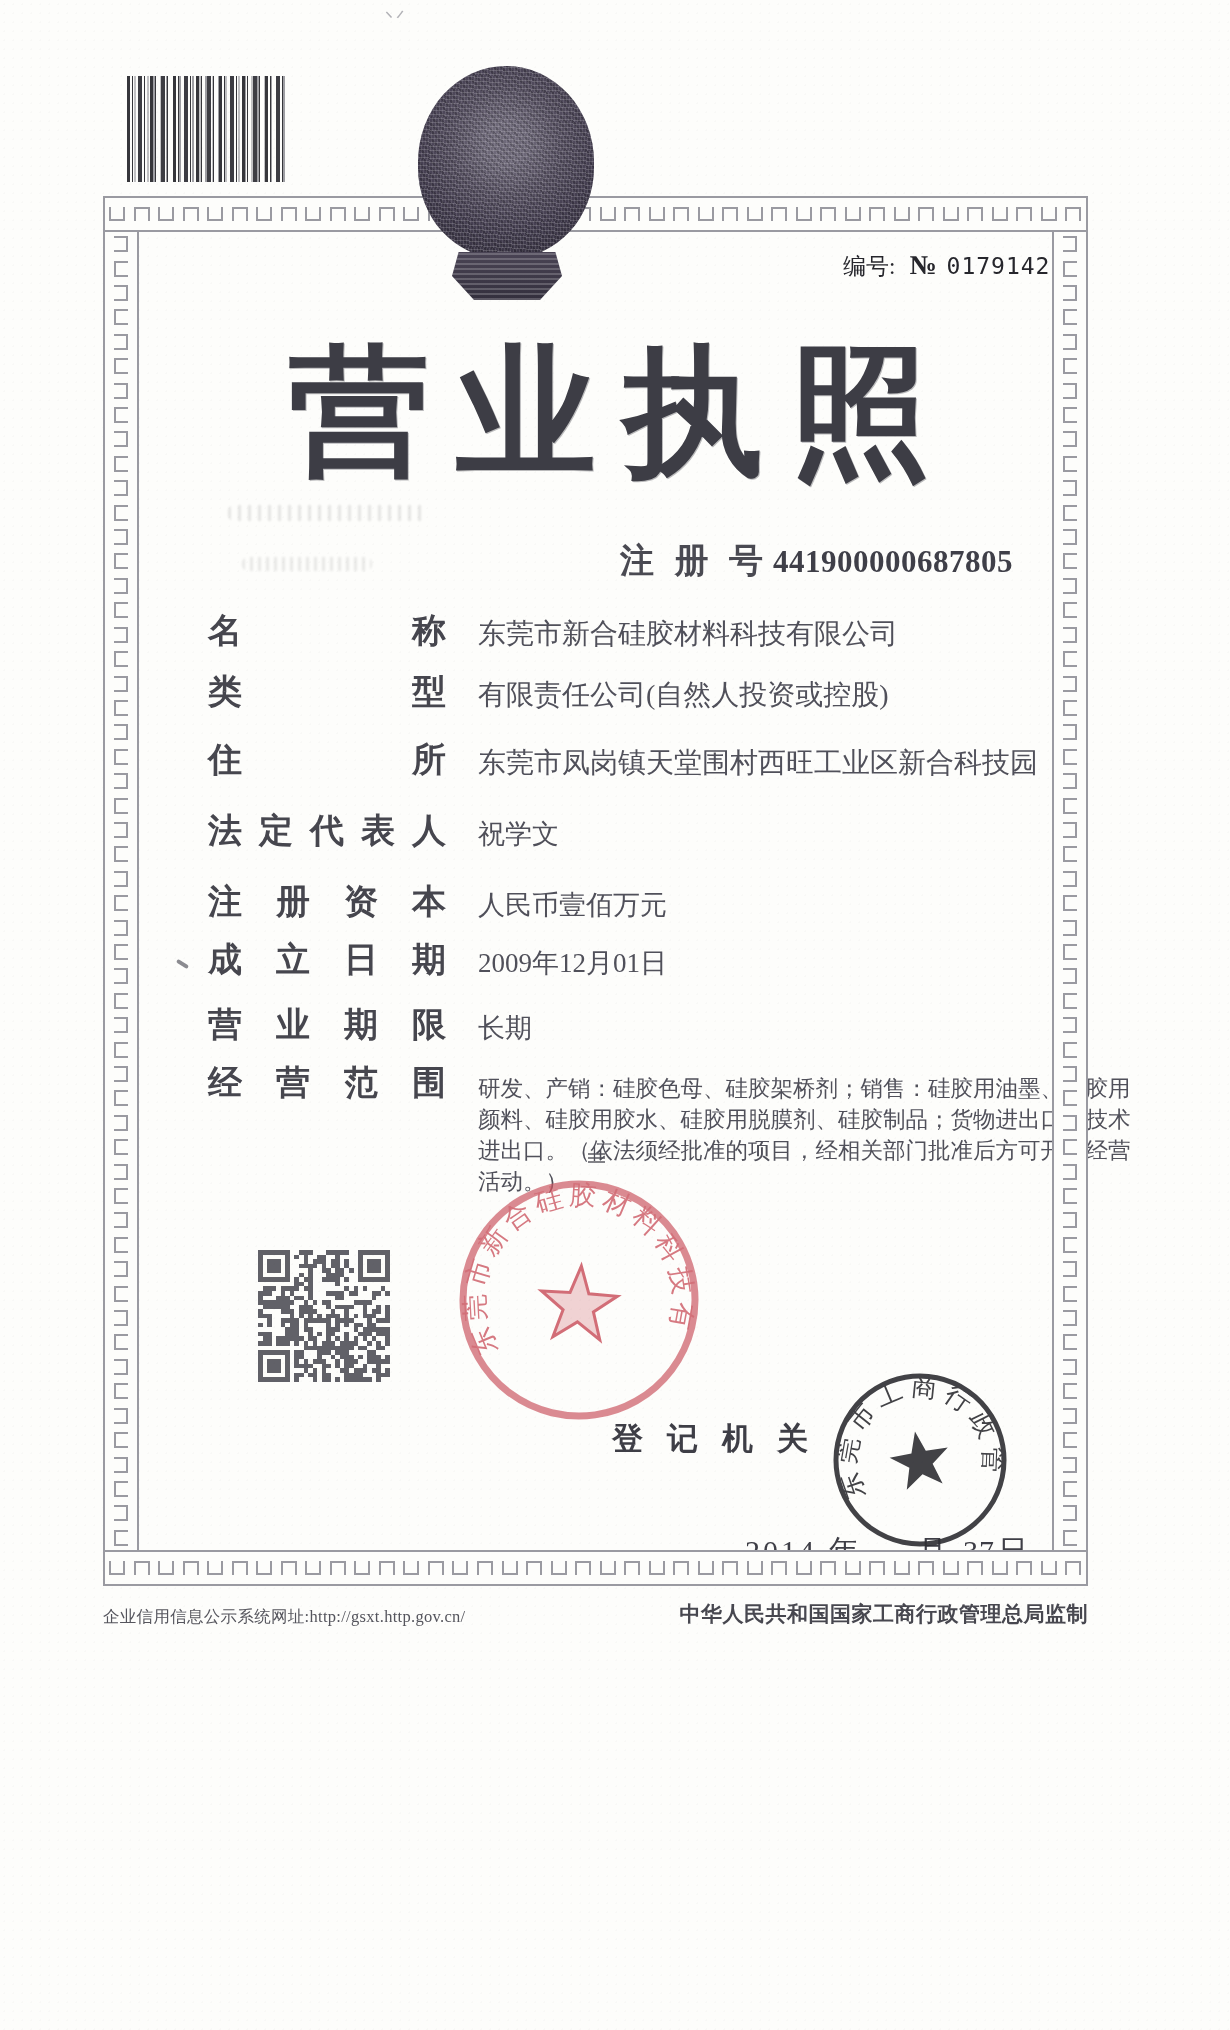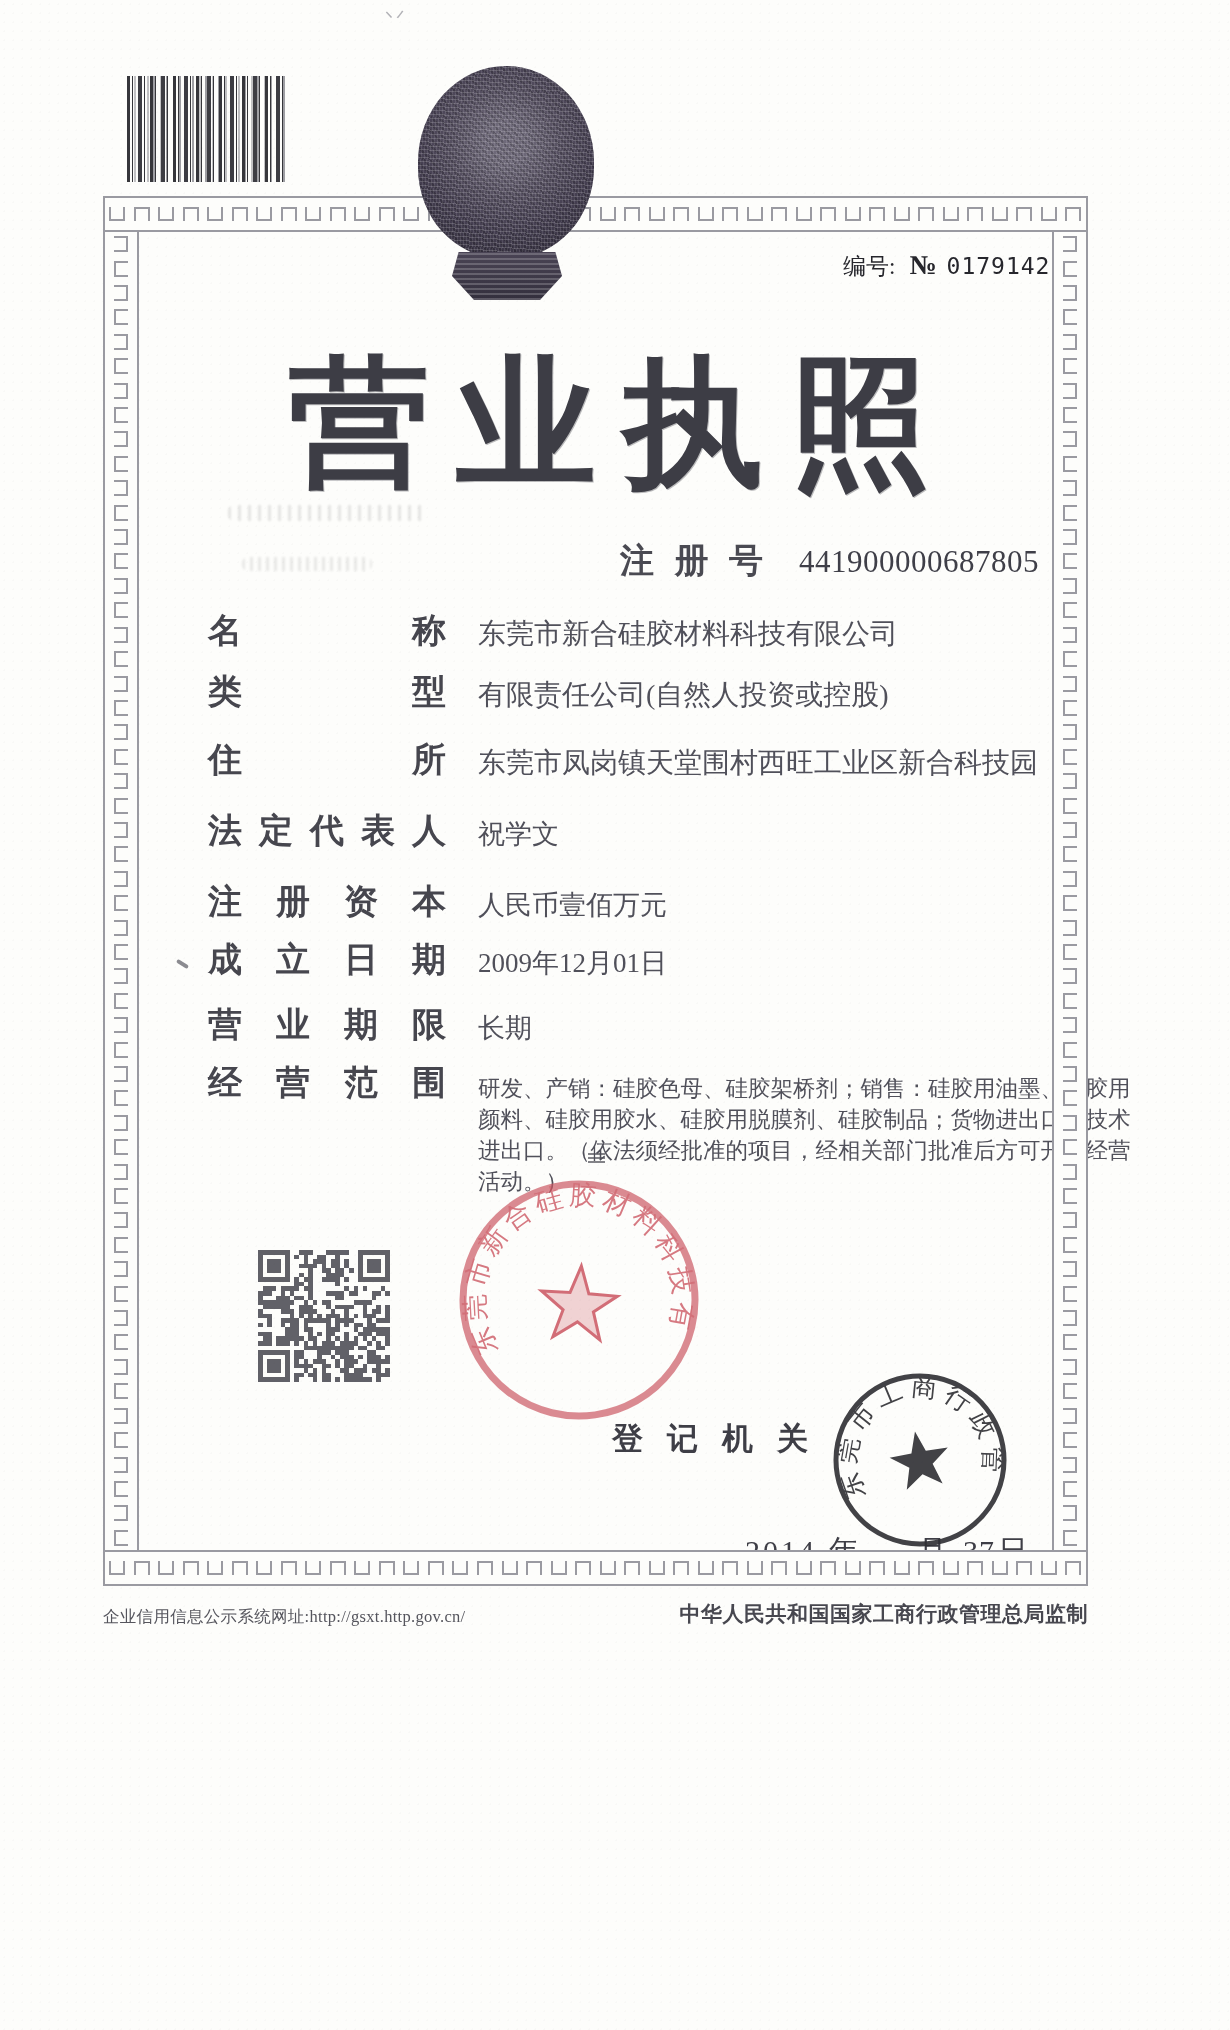--- a/index.html
+++ b/index.html
@@ -59,28 +59,28 @@
   .band-right{left:1052px;top:230px;width:36px;height:1322px;}
 
   
   .serial{position:absolute;left:843px;top:250px;font-size:23px;color:#26262c;white-space:nowrap;}
   .serial .numero{font-weight:700;font-size:27px;margin:0 10px 0 14px;}
   .serial .num{font-family:"DejaVu Sans Mono","Liberation Mono",monospace;font-size:23px;letter-spacing:1px;}
 
   
   .title{
     position:absolute;left:289px;top:350px;font-size:140px;line-height:1.04;font-weight:900;
-    font-family:Liberation Sans, sans-serif;color:#3d3d45;letter-spacing:27px;white-space:nowrap;
+    font-family:Liberation Mono, monospace;color:#3d3d45;letter-spacing:27px;white-space:nowrap;
     text-shadow:1px 1px 0 rgba(60,60,70,.35);
   }
 
   
   .regline{position:absolute;left:620px;top:538px;white-space:nowrap;}
   .regline .rlabel{font-size:34px;font-weight:700;color:#4a4a52;letter-spacing:6px;}
-  .regline .rnum{font-size:31px;color:#3f3f48;margin-left:26px;letter-spacing:.5px;}
+  .regline .rnum{font-size:31px;color:#3f3f48;letter-spacing:.5px;font-weight:bold;}
 
   
   .frow{position:absolute;left:208px;display:flex;align-items:flex-start;}
   .flabel{width:238px;display:flex;justify-content:space-between;flex:none;
     font-size:34px;font-weight:700;color:#46464e;line-height:1.1;}
   .fvalue{margin-left:32px;font-size:27px;color:#50505a;padding-top:6px;white-space:nowrap;line-height:1.2;}
   .fvalue.big{font-size:28px;padding-top:5px;}
   .fvalue.scope{white-space:normal;width:656px;font-size:22.5px;line-height:31px;
     word-break:break-all;padding-top:9px;}
 

